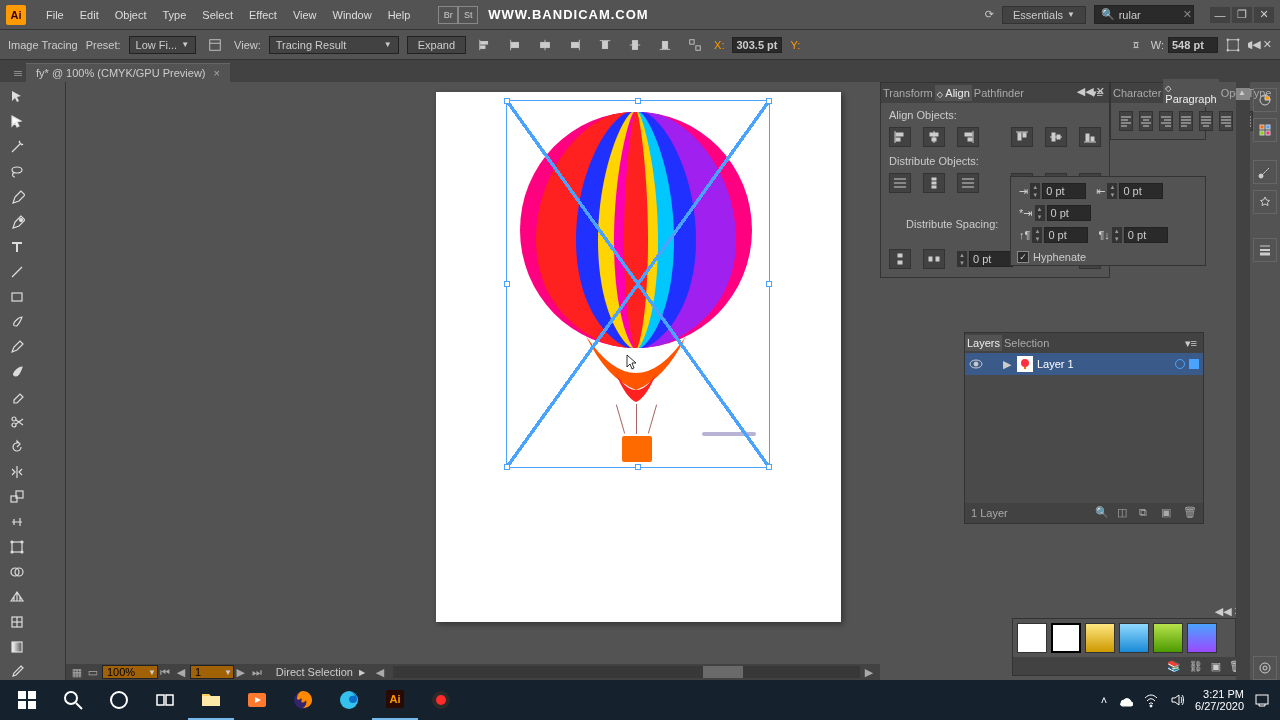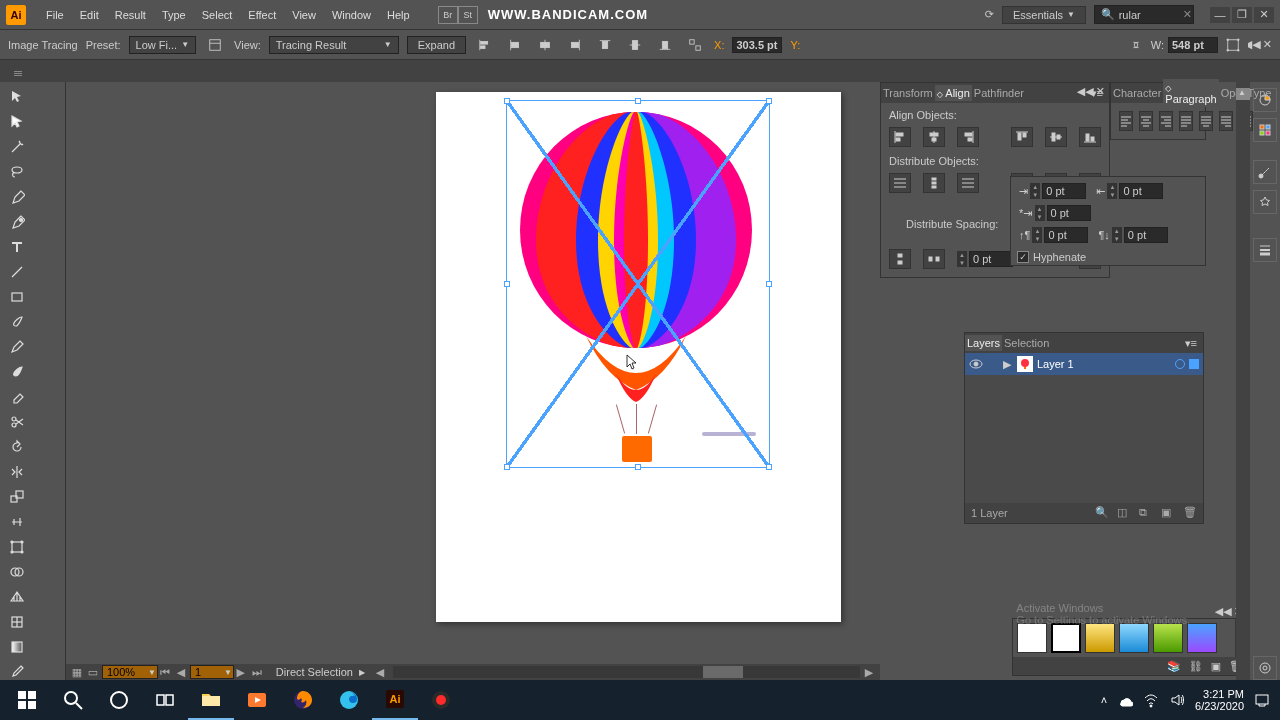--- a/index.html
+++ b/index.html
@@ -138,21 +138,21 @@
 .hyph-wrap{display:flex;align-items:center;gap:4px;padding:2px 6px;}
 .pright-top{height:30px;display:flex;align-items:center;gap:4px;padding:0 4px;border-bottom:1px solid #333;}
 </style>
 </head>
 <body>
 
 <div class="menubar">
   <div class="ai-logo">Ai</div>
   <div class="menu-item">File</div>
   <div class="menu-item">Edit</div>
-  <div class="menu-item">Result</div>
+  <div class="menu-item">Object</div>
   <div class="menu-item">Type</div>
   <div class="menu-item">Select</div>
   <div class="menu-item">Effect</div>
   <div class="menu-item">View</div>
   <div class="menu-item">Window</div>
   <div class="menu-item">Help</div>
   <div style="width:20px"></div>
   <div class="small-sq">Br</div>
   <div class="small-sq">St</div>
   <div class="bandicam">WWW.BANDICAM.COM</div>
@@ -270,20 +270,24 @@
       </svg>
     </div>
 </div>
 
 <div class="doctabs">
   <div class="doctab-handle">
       <div></div>
       <div></div>
       <div></div>
     </div>
+  <div class="doctab">
+    <span>fy* @ 100% (CMYK/GPU Preview)</span>
+    <span class="close">×</span>
+  </div>
 </div>
 
 <div class="main">
 
   <div class="toolbox">
     <div class="tool filled">
         <svg viewBox="0 0 16 16">
           <path d="M3 2l9 5-4 1 2 4-2 1-2-4-3 3z"></path>
         </svg>
       </div>
@@ -825,24 +829,20 @@
             </div>
         </div>
         <div class="style-footer">
           <div>📚</div>
           <div>⛓</div>
           <div>▣</div>
           <div>🗑</div>
         </div>
       </div>
 
-      <div class="watermark">
-        <div>Activate Windows</div>
-        <div class="sub">Go to Settings to activate Windows.</div>
-      </div>
     </div>
 
     <div class="scroll-v">
       <div class="scroll-thumb-v up"></div>
     </div>
 
     <div class="panels-right">
       <div class="ico-slot">
           <svg viewBox="0 0 14 14">
             <circle cx="7" cy="7" r="5" fill="none" stroke="#ccc"></circle>
@@ -958,20 +958,20 @@
     <div class="tray-icon"><svg viewBox="0 0 16 16" stroke="#fff" fill="none">
           <path d="M2 6c4-4 8-4 12 0M4 9c3-3 5-3 8 0M6 12c1.5-1.5 2.5-1.5 4 0"></path>
           <circle cx="8" cy="14" r="1" fill="#fff"></circle>
         </svg></div>
     <div class="tray-icon"><svg viewBox="0 0 16 16" fill="#fff">
           <path d="M3 6h3l4-3v10l-4-3H3z"></path>
           <path d="M12 5c1 1 1 5 0 6M13 3c2 2 2 8 0 10" stroke="#fff" fill="none"></path>
         </svg></div>
     <div class="clock">
       <span>3:21 PM</span>
-      <span>6/23/2020</span>
+      <span>6/27/2020</span>
     </div>
     <div class="tray-icon"><svg viewBox="0 0 16 16" stroke="#fff" fill="none">
           <rect x="2" y="3" width="12" height="9"></rect>
           <path d="M5 12v2h6v-2"></path>
         </svg></div>
   </div>
 </div>
 
 </body></html>

